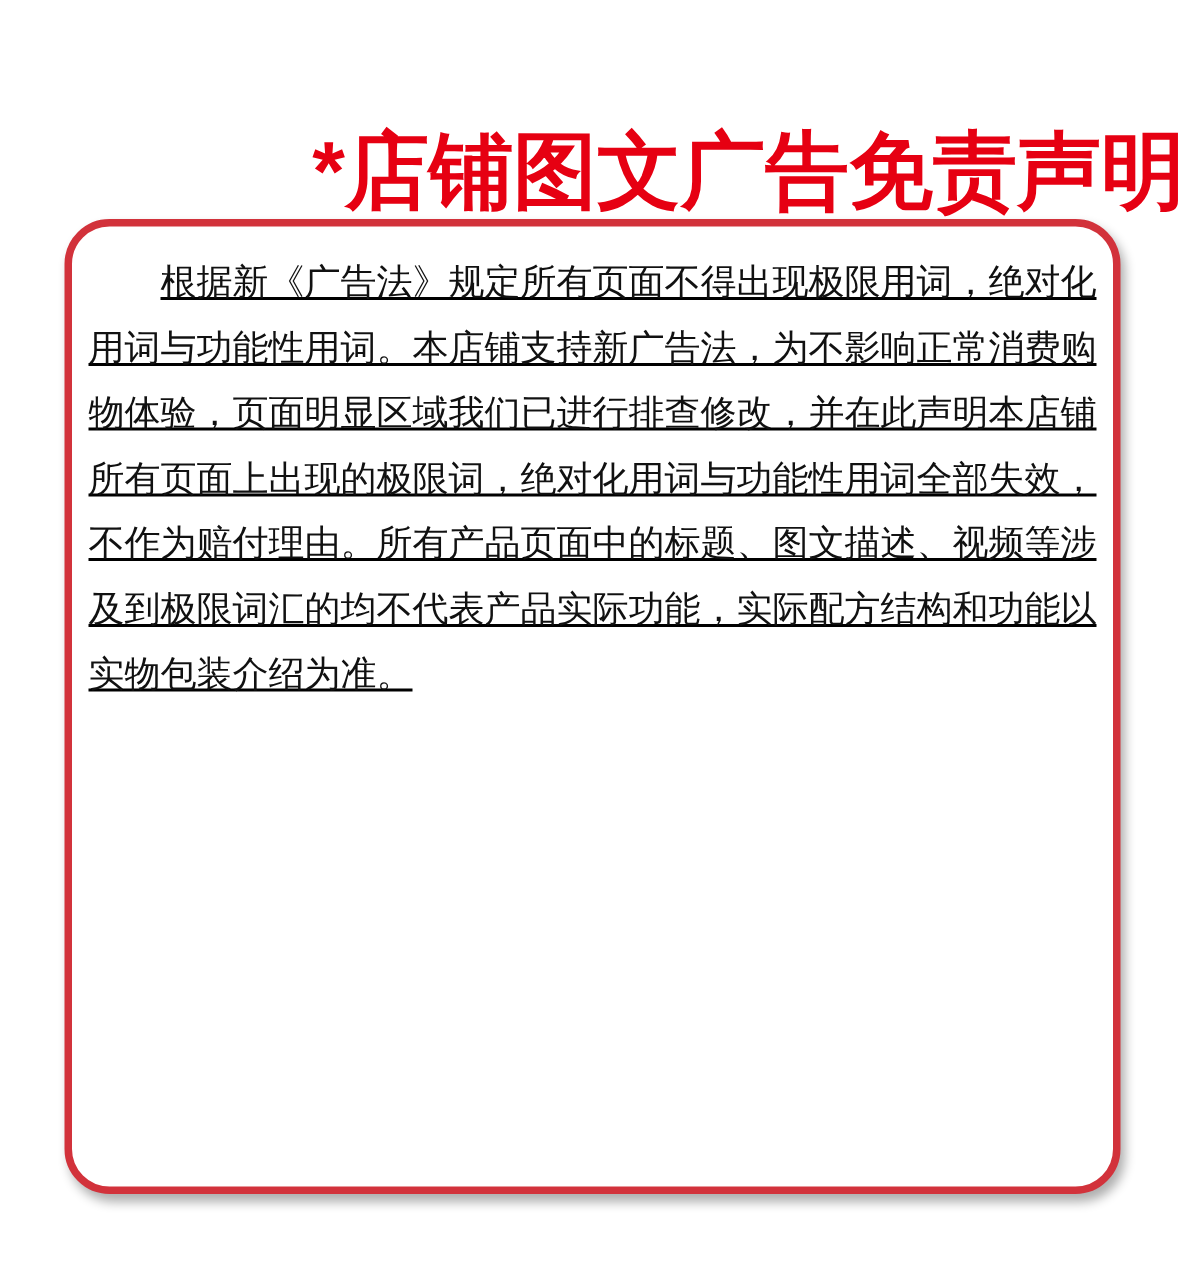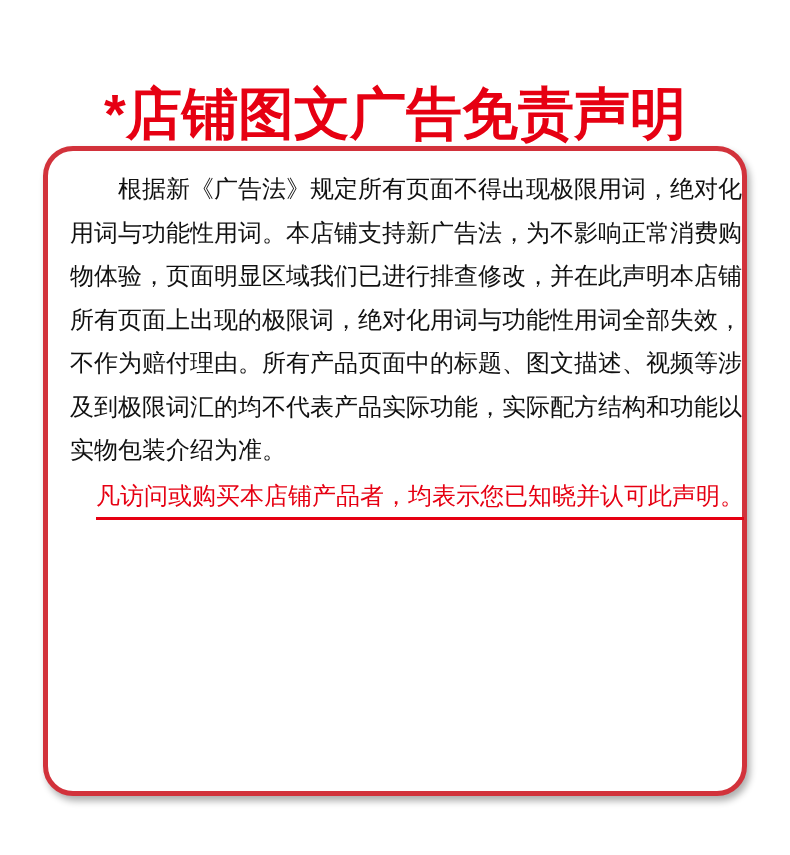--- a/index.html
+++ b/index.html
@@ -22,39 +22,40 @@
     position: relative;
     width: 790px;
     height: 855px;
     background: var(--background);
   }
   .page-title {
     position: absolute;
     top: 44px;
     left: 0;
     width: 790px;
-    text-align: center;
+    text-align: right;
     font-size: 56px;
     line-height: 64px;
     font-weight: bold;
     color: var(--accent-red);
     letter-spacing: 0px;
     white-space: nowrap;
   }
   .disclaimer-panel {
     position: absolute;
     left: 43px;
     top: 146px;
     width: 704px;
     height: 650px;
     background: var(--background);
     border: 5px solid var(--border-red);
     border-radius: 30px;
     box-shadow: 3px 5px 7px rgba(0, 0, 0, 0.32);
-    padding: 16px 11px 0 22px;
+    padding: 16px 11px 0 11px;
+    text-decoration: underline;
   }
   .disclaimer-paragraph {
     margin: 0;
     width: 672px;
     font-size: 24px;
     line-height: 43.5px;
     color: var(--text-black);
     text-align: justify;
     text-justify: inter-ideograph;
     text-indent: 2em;
@@ -80,19 +81,16 @@
 
 <div class="page">
 
   <h1 class="page-title">*店铺图文广告免责声明</h1>
 
   <div class="disclaimer-panel">
 
     <p class="disclaimer-paragraph">根据新《广告法》规定所有页面不得出现极限用词，绝对化用词与功能性用词。本店铺支持新广告法，为不影响正常消费购物体验，页面明显区域我们已进行排查修改，并在此声明本店铺所有页面上出现的极限词，绝对化用词与功能性用词全部失效，不作为赔付理由。所有产品页面中的标题、图文描述、视频等涉及到极限词汇的均不代表产品实际功能，实际配方结构和功能以实物包装介绍为准。</p>
 
 
-    <div class="statement-wrap">
-      <span class="acknowledgement-statement">凡访问或购买本店铺产品者，均表示您已知晓并认可此声明。</span>
-    </div>
 
   </div>
 
 </div>
 
 </body></html>

